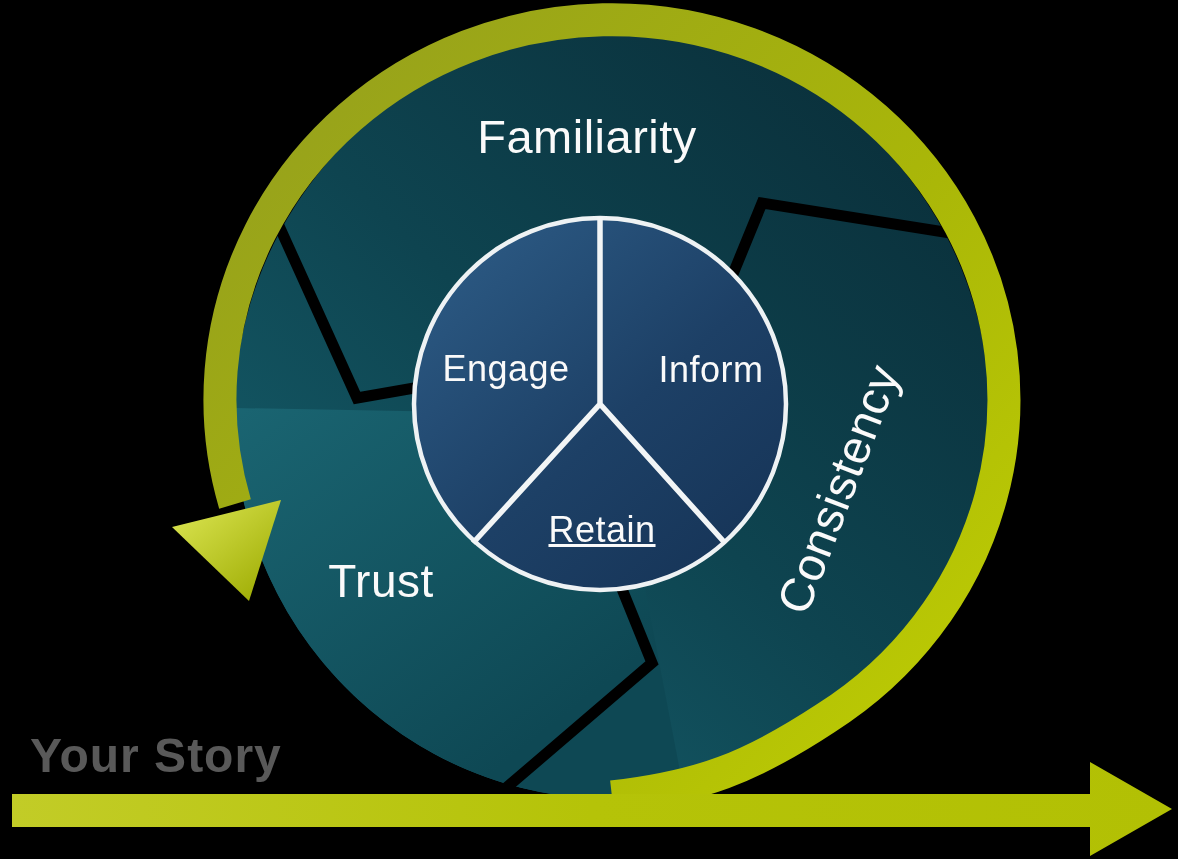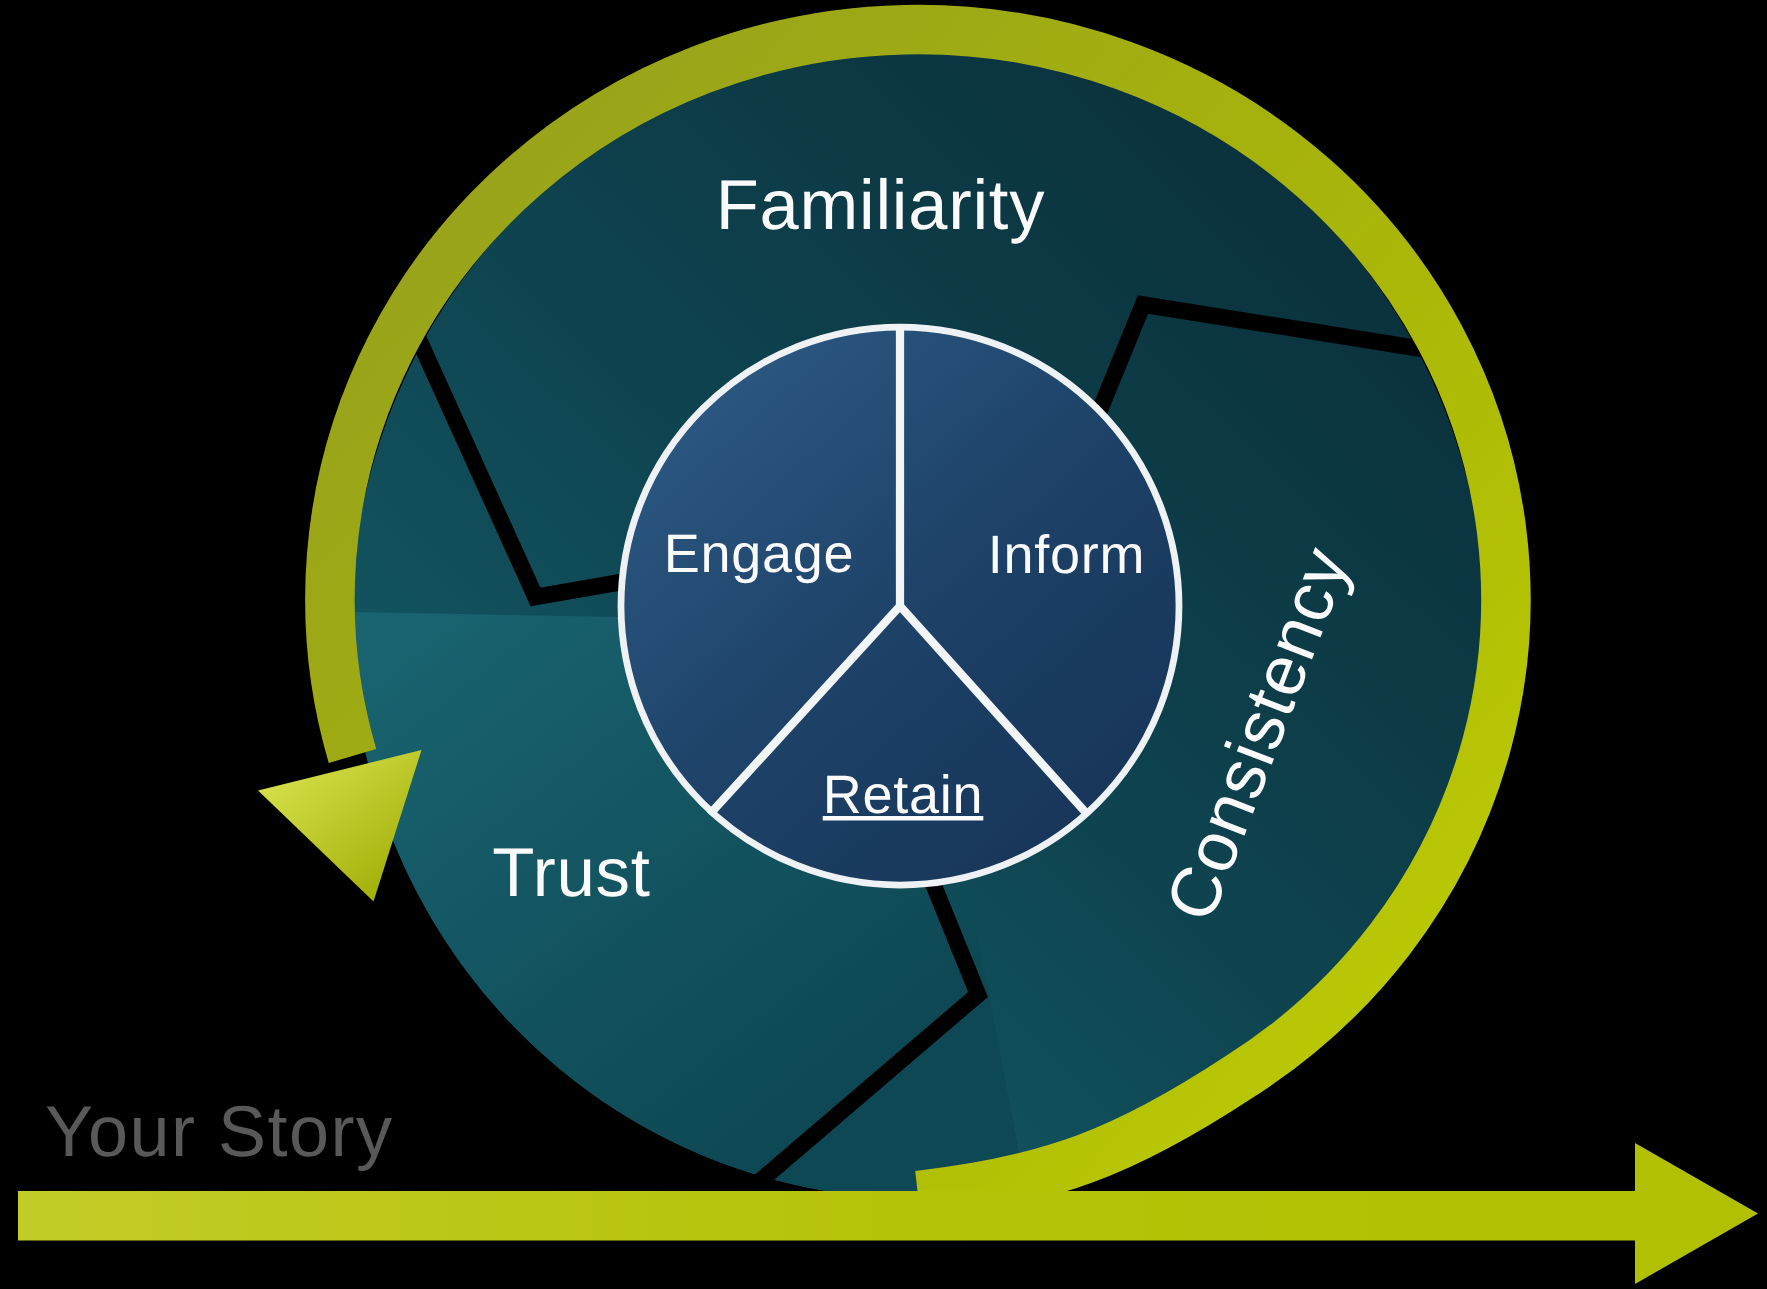--- a/index.html
+++ b/index.html
@@ -20,21 +20,21 @@
   }
   .lbl-familiarity{left:587px;top:136px;font-size:47px;}
   .lbl-consistency{left:838px;top:489px;font-size:47px;transform:translate(-50%,-50%) rotate(-69deg);}
   .lbl-trust{left:381px;top:581px;font-size:46px;}
   .lbl-engage{left:506px;top:369px;font-size:36px;}
   .lbl-inform{left:711px;top:370px;font-size:36px;text-align:center;}
   .lbl-retain{left:602px;top:530px;font-size:36px;text-decoration:underline;}
   .lbl-your-story{
     left:30px;top:755px;
     transform:translate(0,-50%);
-    font-size:48px;font-weight:normal;color:#595959;letter-spacing:1px;
+    font-size:48px;font-weight:bold;color:#595959;letter-spacing:1px;
   }
 </style>
 </head>
 <body>
 
 <div id="stage">
 
   <svg width="1178" height="859" viewBox="0 0 1178 859">
     <defs>
       <linearGradient id="gradDisk" gradientUnits="userSpaceOnUse" x1="880" y1="90" x2="330" y2="660">

